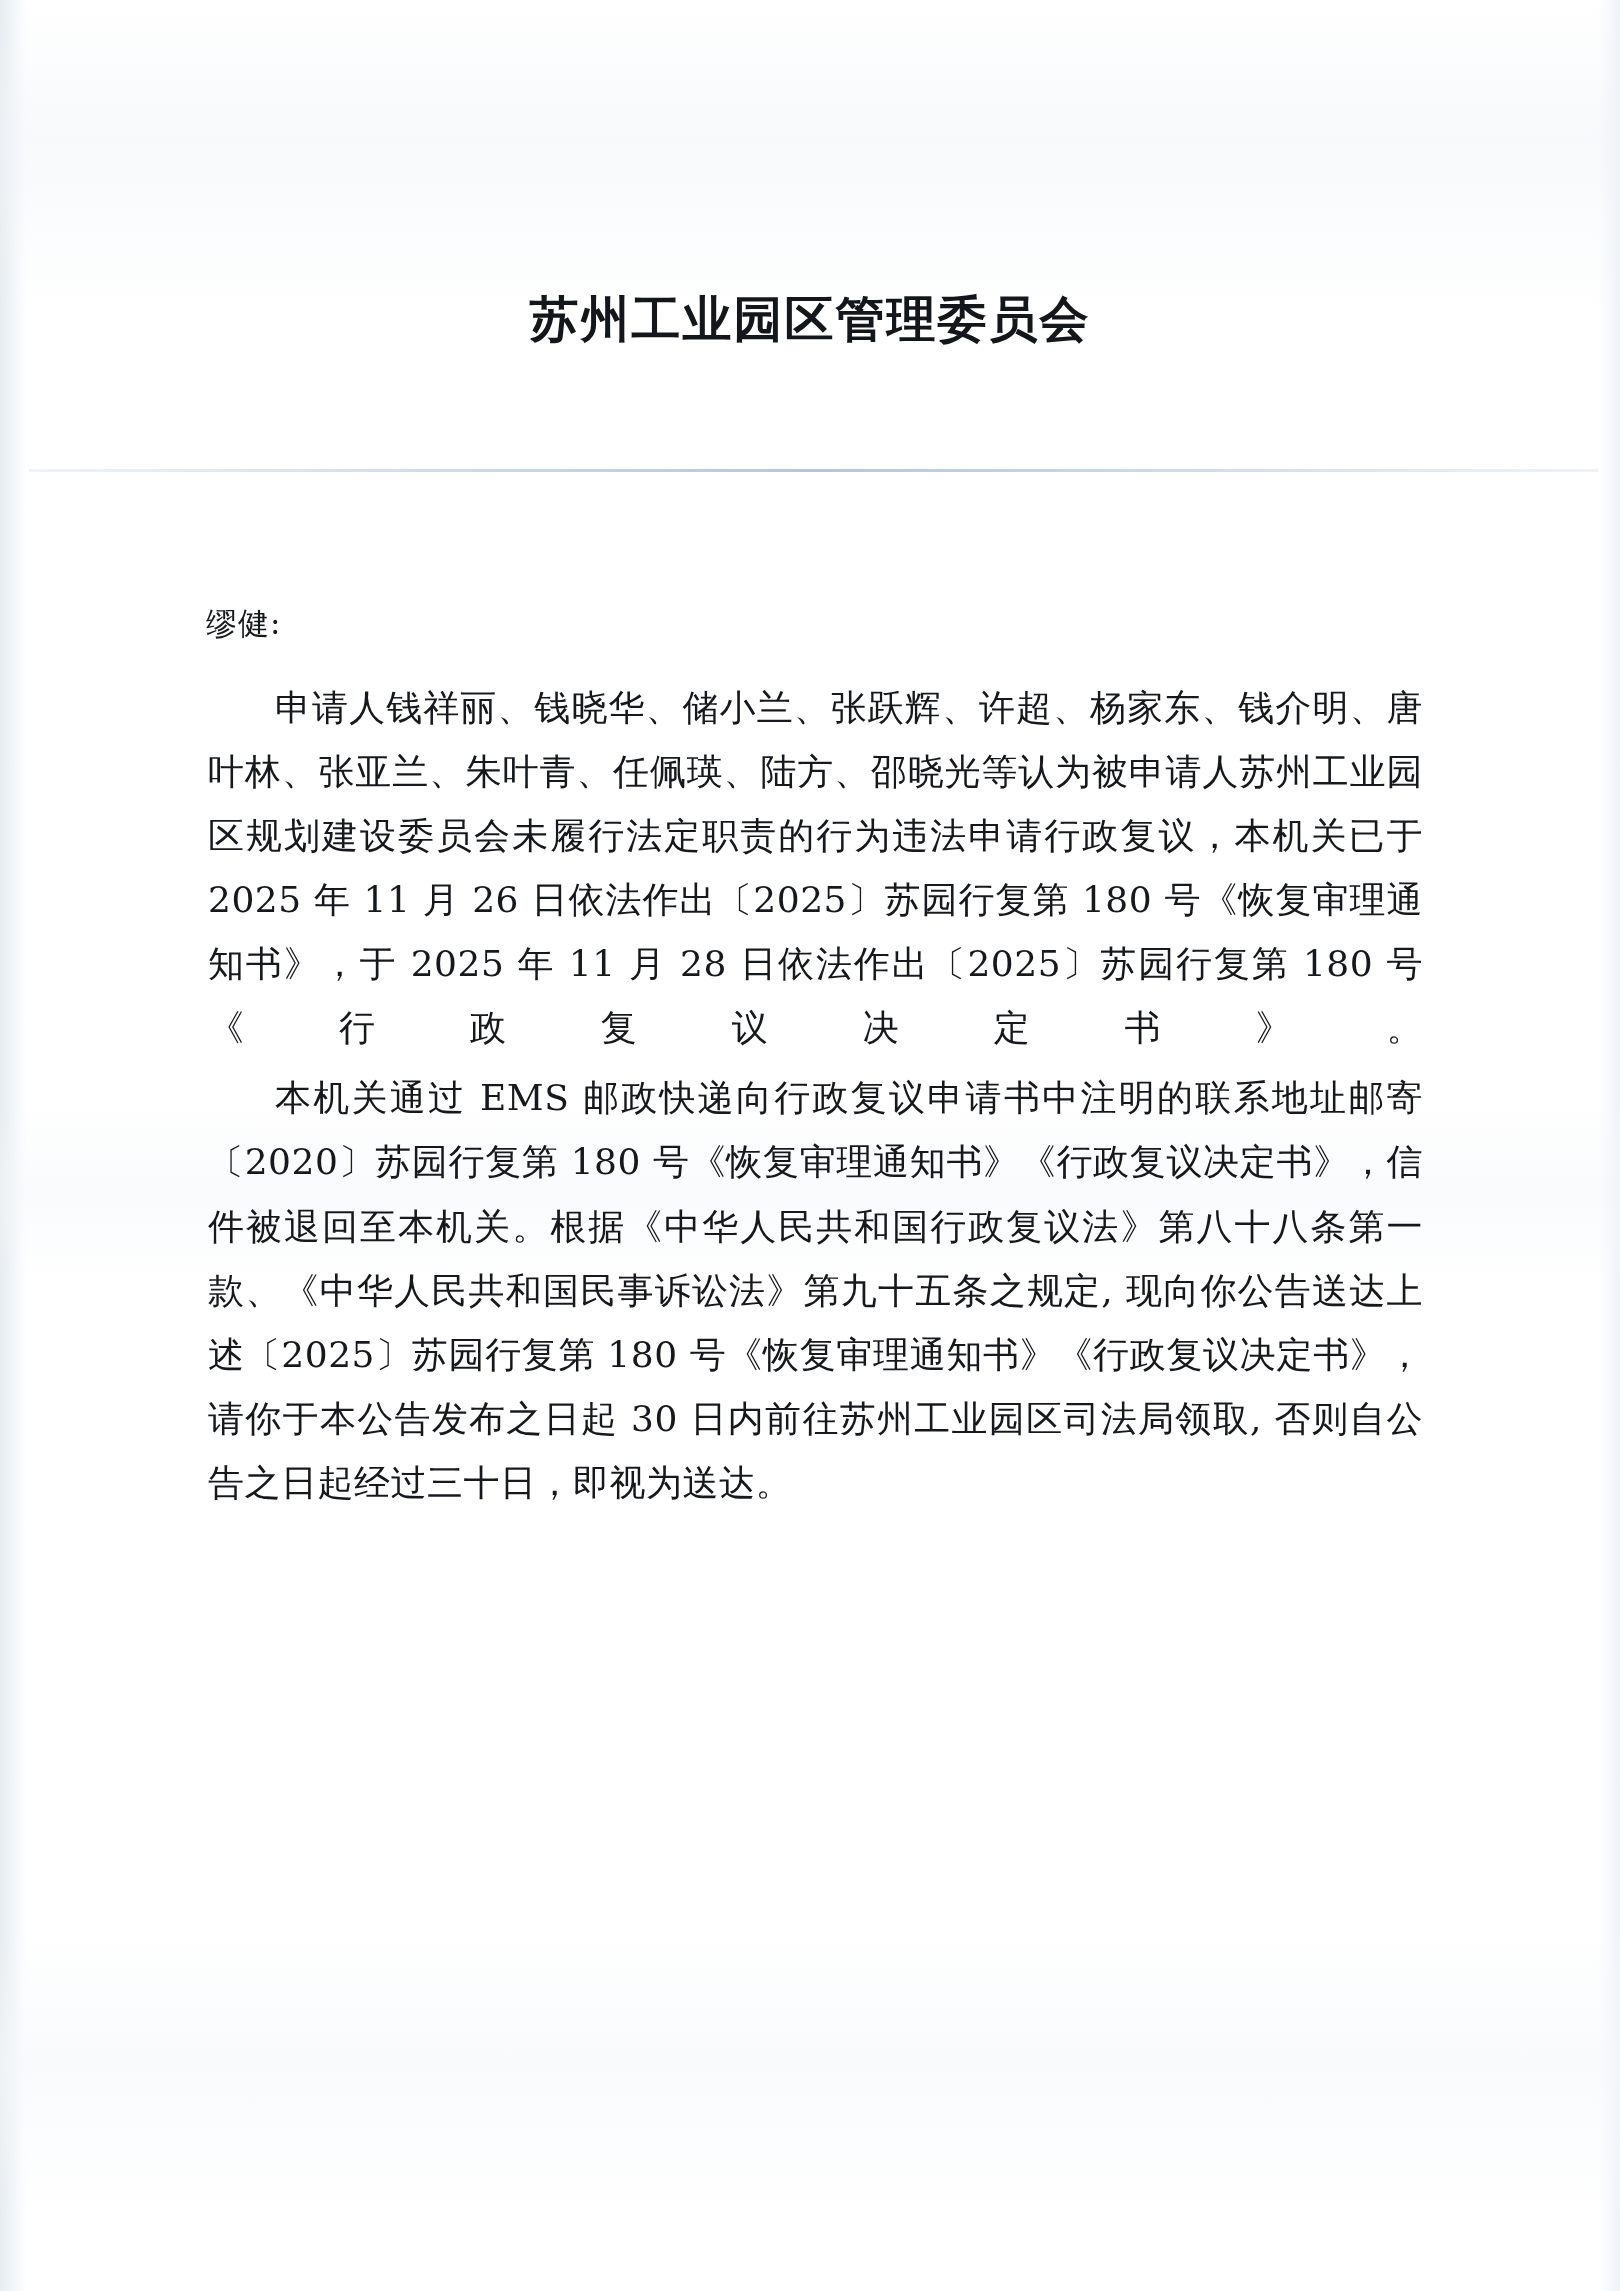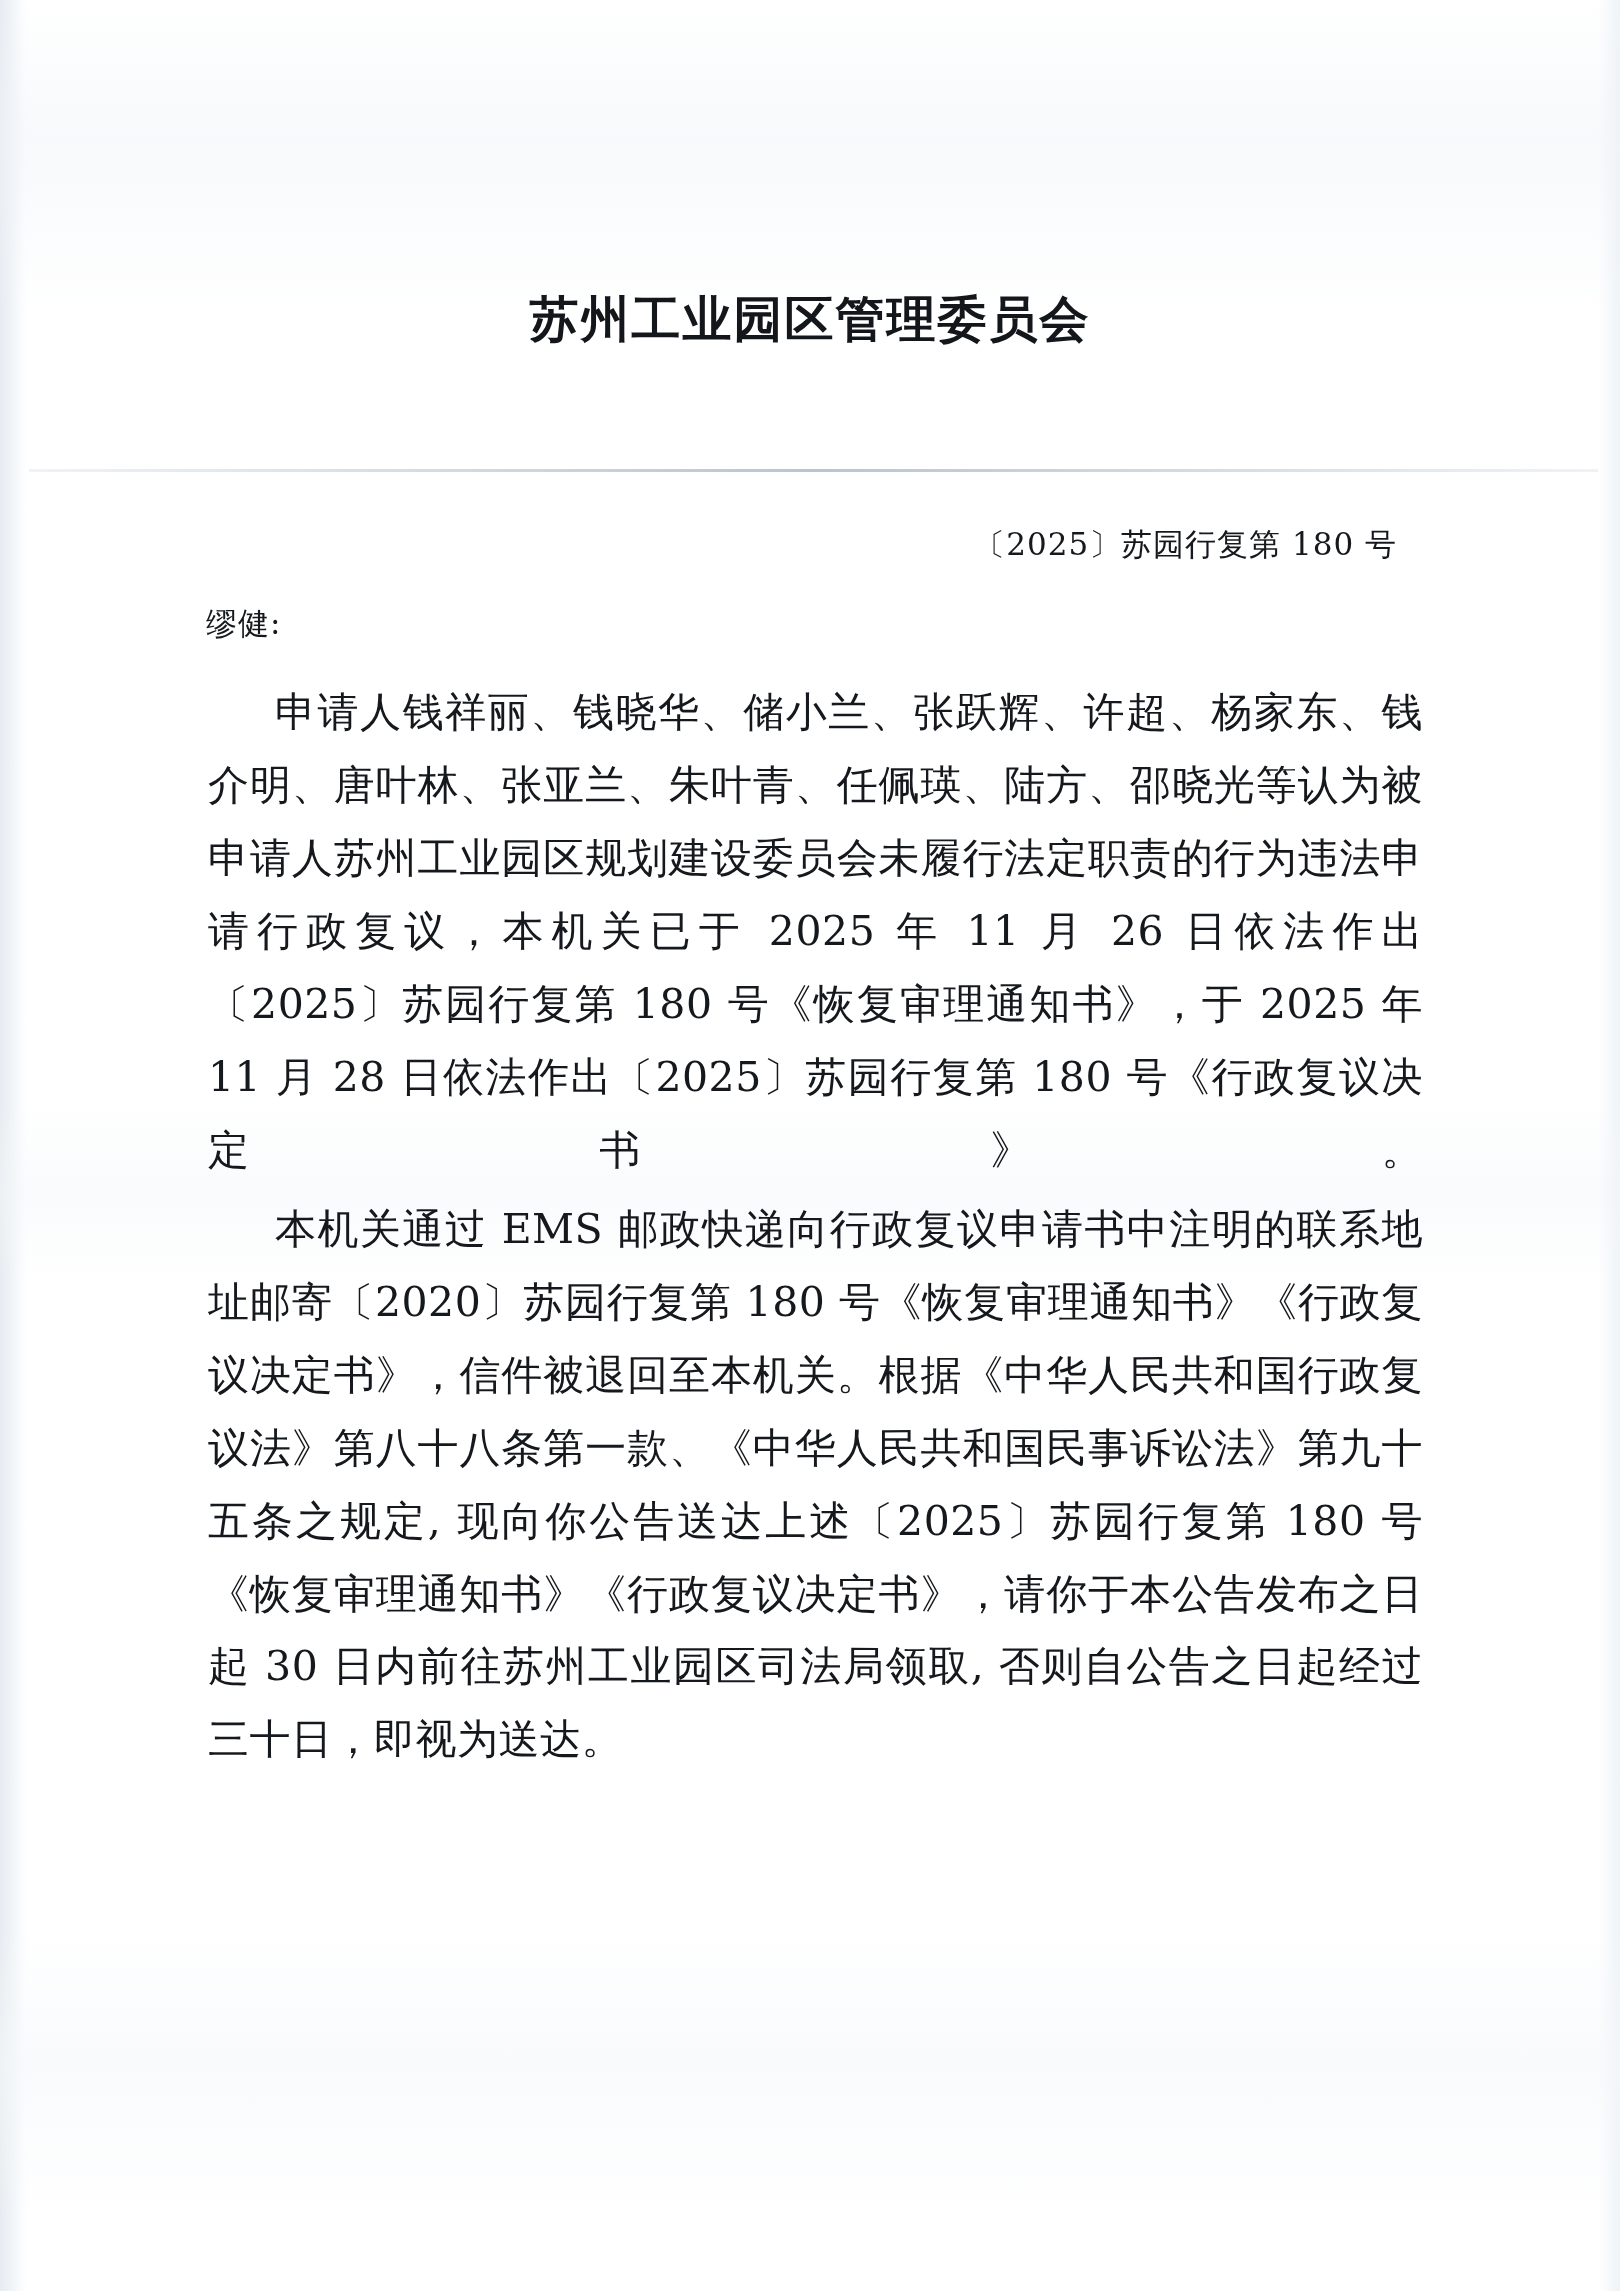--- a/index.html
+++ b/index.html
@@ -93,21 +93,21 @@
   }
 
   .body-block {
     position: absolute;
     top: 676px;
     left: 208px;
     width: 1215px;
   }
   .para {
     margin: 0 0 5.9px 0;
-    font-size: 41px;
+    font-size: 36px;
     line-height: 1.78;
     text-align: justify;
     text-align-last: justify;
     text-justify: inter-ideograph;
     letter-spacing: 0.5px;
     color: #15181c;
     text-indent: 67px;
   }
   .para.last-left {
     text-align-last: left;
@@ -117,21 +117,20 @@
 <body>
 
 <div class="page">
 
   <h1 class="doc-title">
     <span>苏州工业园区管理委员会</span>
   </h1>
 
   <div class="rule"></div>
 
-  <div class="doc-number">〔2025〕苏园行复第 180 号</div>
 
   <div class="addressee">缪健:</div>
 
   <div class="body-block">
     <p class="para">申请人钱祥丽、钱晓华、储小兰、张跃辉、许超、杨家东、钱介明、唐叶林、张亚兰、朱叶青、任佩瑛、陆方、邵晓光等认为被申请人苏州工业园区规划建设委员会未履行法定职责的行为违法申请行政复议，本机关已于 2025 年 11 月 26 日依法作出〔2025〕苏园行复第 180 号《恢复审理通知书》，于 2025 年 11 月 28 日依法作出〔2025〕苏园行复第 180 号《行政复议决定书》。</p>
     <p class="para last-left">本机关通过 EMS 邮政快递向行政复议申请书中注明的联系地址邮寄〔2020〕苏园行复第 180 号《恢复审理通知书》《行政复议决定书》，信件被退回至本机关。根据《中华人民共和国行政复议法》第八十八条第一款、《中华人民共和国民事诉讼法》第九十五条之规定, 现向你公告送达上述〔2025〕苏园行复第 180 号《恢复审理通知书》《行政复议决定书》，请你于本公告发布之日起 30 日内前往苏州工业园区司法局领取, 否则自公告之日起经过三十日，即视为送达。</p>
   </div>
 
 </div>
 

